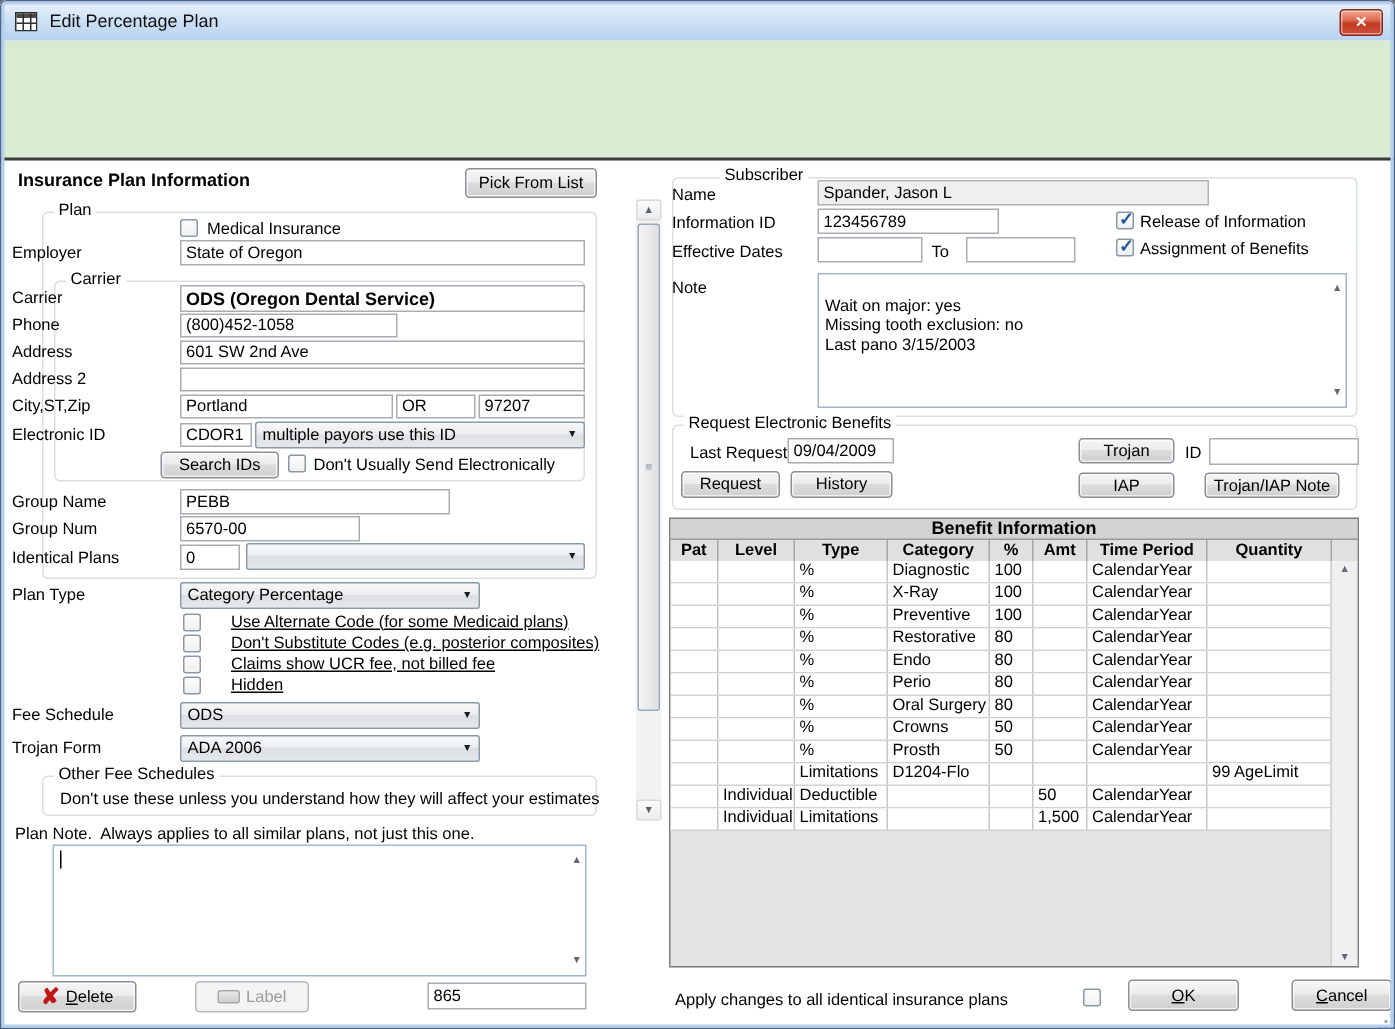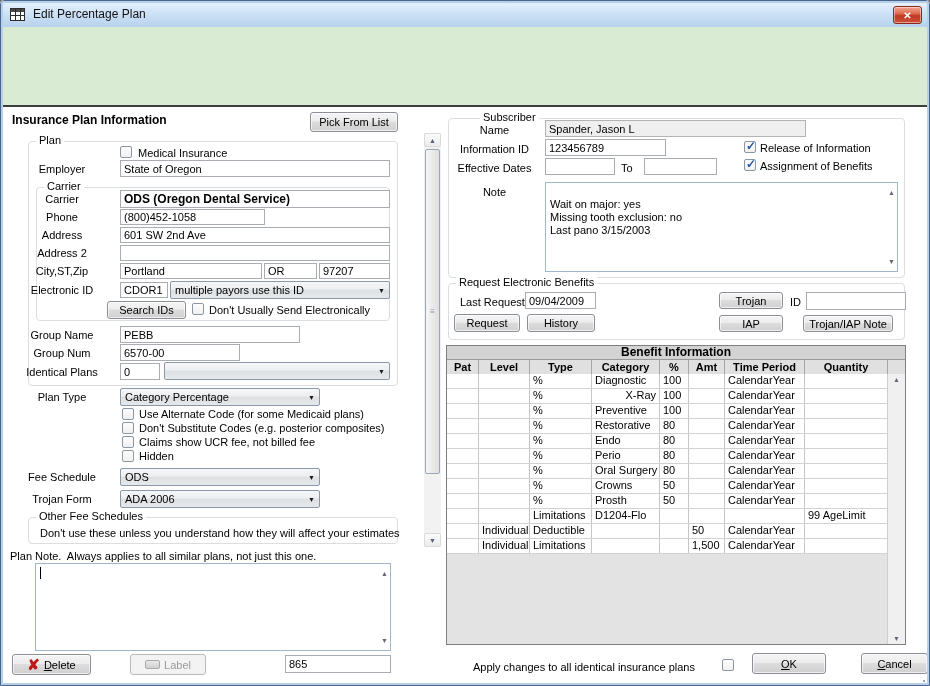--- a/index.html
+++ b/index.html
@@ -19,21 +19,21 @@
     border:1px solid #8c281b;background:linear-gradient(#f3a793,#e06a50 40%,#c03a22 55%,#d0503a);
     color:#fff;font-weight:bold;font-size:10px;display:flex;align-items:center;justify-content:center;
     box-shadow:inset 0 0 0 1px rgba(255,255,255,.45);}
 
   
   .green{position:absolute;left:1px;top:27px;width:928px;height:80px;background:#d9ecd3;
     border-bottom:2px solid #3c3c3c;box-sizing:border-box;z-index:4;}
 
   .h{position:absolute;font-weight:bold;font-size:12px;white-space:pre;}
   .lbl{position:absolute;font-size:11px;white-space:pre;}
-  .r{text-align:center;}
+  .r{text-align:left;}
 
   .tb{position:absolute;background:#fff;border:1px solid #a9acb2;box-sizing:border-box;
     font-family:"Liberation Sans",sans-serif;font-size:11px;padding:0 3px;margin:0;outline:none;color:#000;}
   .tb.ro{background:#efefef;border-color:#b4b4b4;}
   .tb.bold{font-weight:bold;font-size:12px;}
 
   .btn{position:absolute;display:flex;align-items:center;justify-content:center;gap:4px;
     font-size:11px;color:#000;border:1px solid #8b9097;border-radius:3px;box-sizing:border-box;
     background:linear-gradient(#f5f5f5,#ececec 45%,#dcdcdc 50%,#d0d0d0);
     box-shadow:inset 0 0 0 1px rgba(255,255,255,.65);cursor:default;white-space:pre;}
@@ -41,21 +41,21 @@
 
   .combo{position:absolute;box-sizing:border-box;border:1px solid #8b98a6;border-radius:2px;
     background:linear-gradient(#f6f7f8,#eceeef 45%,#dde0e3 50%,#e6e9ec);
     display:flex;align-items:center;padding:0 16px 0 4px;font-size:11px;white-space:nowrap;overflow:hidden;}
   .combo .arrow{position:absolute;right:4px;top:50%;transform:translateY(-50%);font-size:7px;color:#1c1c1c;}
 
   .cb{position:absolute;width:12px;height:12px;box-sizing:border-box;border:1px solid #8b97a3;
     border-radius:2px;background:linear-gradient(#fdfdfd,#f0f0f0);}
   .cb.checked::after{content:"\2713";position:absolute;left:1px;top:-3px;font-size:12px;font-weight:bold;color:#2456a4;}
   .cb.inrow{position:relative;flex:0 0 12px;}
-  .cbrow{display:flex;align-items:flex-start;gap:5px;height:14px;}
+  .cbrow{display:flex;align-items:center;gap:20px;height:14px;text-decoration:underline;}
   .cblabel{font-size:11px;white-space:pre;line-height:13px;}
 
   .gb{position:absolute;border:1px solid #d9dee2;border-radius:4px;box-sizing:border-box;}
   .gb-lbl{position:absolute;font-size:11px;background:#fff;padding:0 3px;white-space:pre;z-index:2;}
 
   
   .adjlist{position:absolute;background:#fff;border:1px solid #a9acb2;box-sizing:border-box;}
   .adjrow{display:flex;padding:2px 4px;font-size:11px;white-space:pre;}
 
   
@@ -333,21 +333,21 @@
           <span class="bcell" style="width: 68px;">Diagnostic</span>
           <span class="bcell" style="width: 29px;">100</span>
           <span class="bcell" style="width: 36px;"></span>
           <span class="bcell" style="width: 80px;">CalendarYear</span>
           <span class="bcell" style="width: 83px;"></span>
         </div>
         <div class="brow">
           <span class="bcell" style="width: 32px;"></span>
           <span class="bcell" style="width: 51px;"></span>
           <span class="bcell" style="width: 62px;">%</span>
-          <span class="bcell" style="width: 68px; text-align: right;">X-Ray</span>
+          <span class="bcell" style="width: 68px;">X-Ray</span>
           <span class="bcell" style="width: 29px;">100</span>
           <span class="bcell" style="width: 36px;"></span>
           <span class="bcell" style="width: 80px;">CalendarYear</span>
           <span class="bcell" style="width: 83px;"></span>
         </div>
         <div class="brow">
           <span class="bcell" style="width: 32px;"></span>
           <span class="bcell" style="width: 51px;"></span>
           <span class="bcell" style="width: 62px;">%</span>
           <span class="bcell" style="width: 68px;">Preventive</span>

